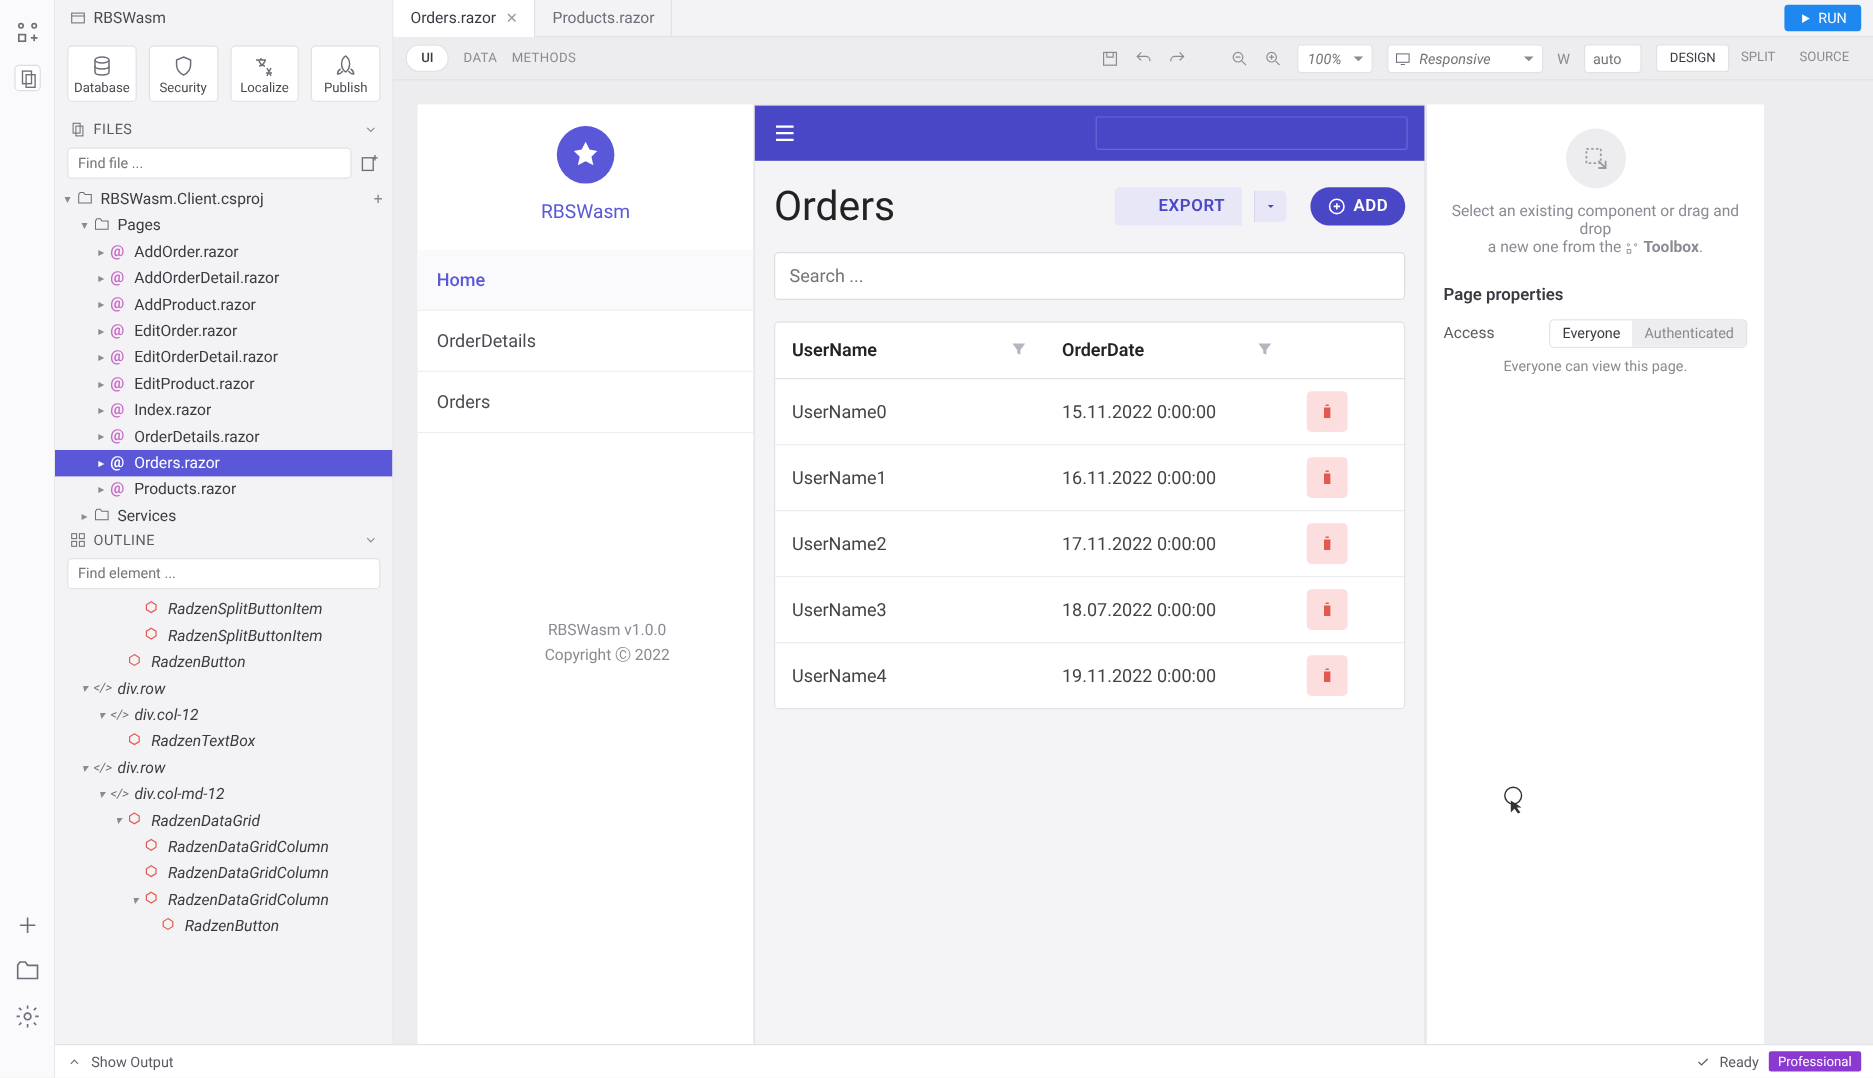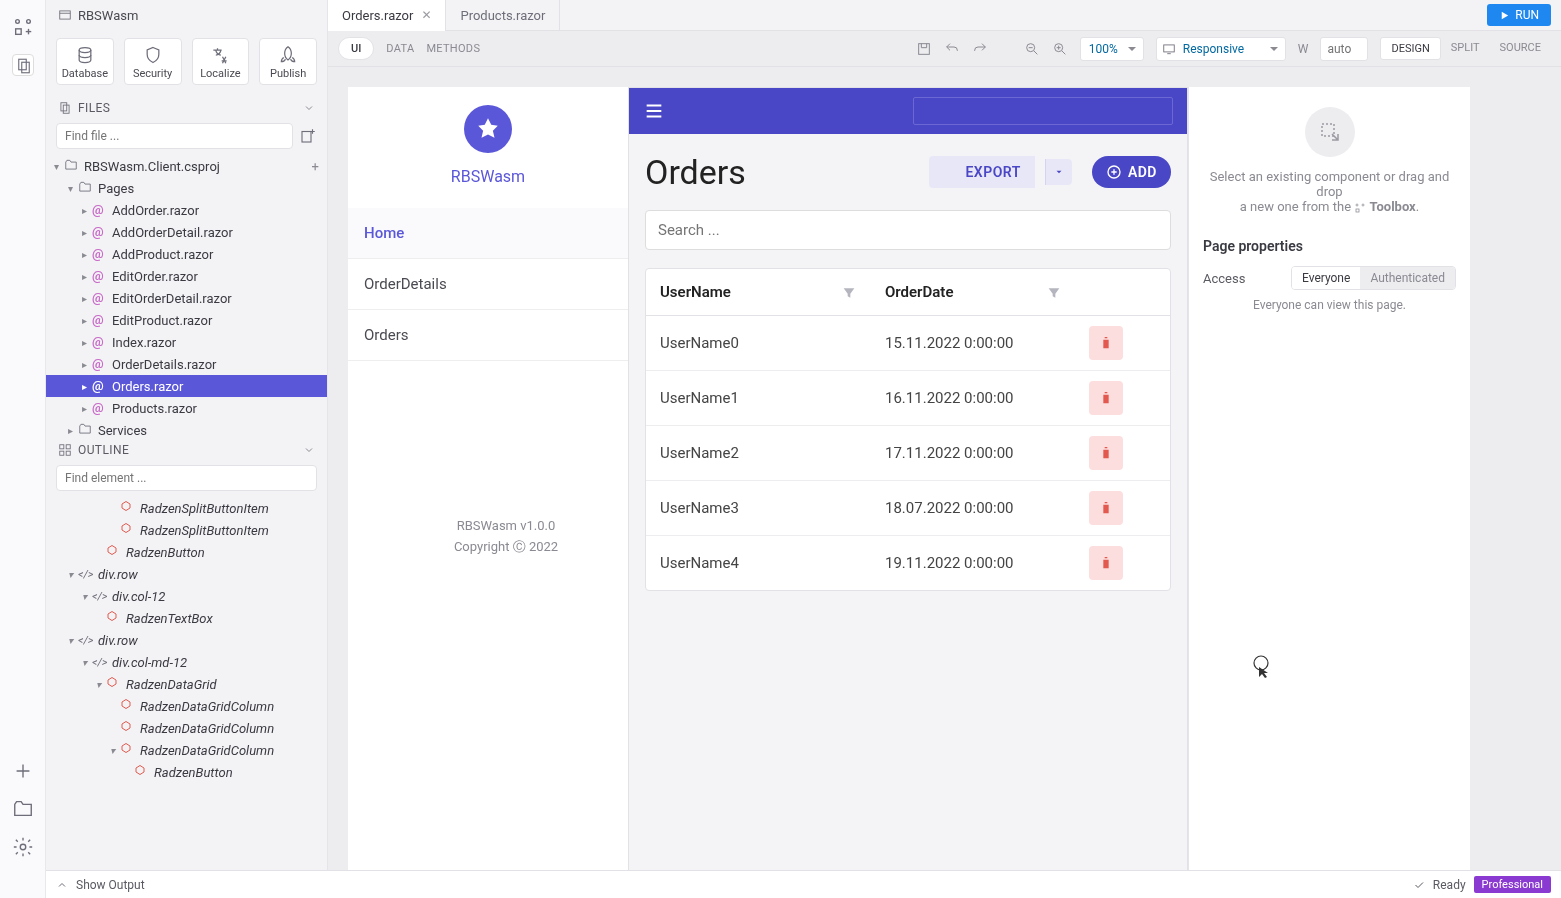--- a/index.html
+++ b/index.html
@@ -37,21 +37,21 @@
 .tab.active { background: #fff; color: #3a3a42; }
 .tab .x { font-size: 12px; color: #9a9aa2; }
 .run-btn { margin-left: auto; margin-right: 10px; background: #1e88f0; color: #fff; border: none; border-radius: 3px; padding: 4px 12px; font-size: 12px; display: flex; align-items: center; gap: 5px; cursor: pointer; }
 .toolbar2 { display: flex; align-items: center; height: 36px; padding: 0 10px; gap: 12px; background: #ededef; border-bottom: 1px solid #e2e2e6; }
 .seg { display: flex; background: #fff; border: 1px solid #e2e2e6; border-radius: 14px; overflow: hidden; font-size: 11px; }
 .seg .opt { padding: 4px 12px; color: #7a7a82; cursor: pointer; }
 .seg .opt.on { background: #fff; color: #3a3a42; font-weight: 500; }
 .tb-link { font-size: 11px; color: #8a8a92; cursor: pointer; letter-spacing: 0.3px; }
 .tb-spacer { flex: 1; }
 .tb-icon { width: 16px; height: 16px; color: #8a8a92; cursor: pointer; }
-.zoom-sel, .resp-sel { border: 1px solid #e2e2e6; border-radius: 3px; padding: 4px 24px 4px 8px; font-size: 12px; background: #fff; color: #0369a1; appearance: none; position: relative; }
+.zoom-sel, .resp-sel { border: 1px solid #e2e2e6; border-radius: 3px; padding: 4px 24px 4px 8px; font-size: 12px; background: #fff; color: #737373; appearance: none; position: relative; font-style: italic; }
 .sel-wrap { position: relative; }
 .sel-wrap::after { content: ""; position: absolute; right: 8px; top: 50%; margin-top: -2px; border-left: 4px solid transparent; border-right: 4px solid transparent; border-top: 4px solid #8a8a92; pointer-events: none; }
 .w-input { border: 1px solid #e2e2e6; border-radius: 3px; padding: 4px 6px; font-size: 12px; width: 48px; }
 .mode-tabs { margin-left: auto; display: flex; font-size: 11px; color: #8a8a92; gap: 0; }
 .mode-tabs .mt { padding: 4px 10px; cursor: pointer; }
 .mode-tabs .mt.on { background: #fff; border: 1px solid #e2e2e6; border-radius: 3px; color: #3a3a42; }
 .canvas { flex: 1; display: flex; padding: 20px; gap: 0; overflow: hidden; }
 .preview-wrap { width: 840px; display: flex; }
 .app-side { width: 280px; background: #fff; display: flex; flex-direction: column; align-items: center; padding-top: 18px; }
 .app-logo { width: 48px; height: 48px; border-radius: 50%; background: #5b57d9; display: flex; align-items: center; justify-content: center; color: #fff; font-size: 24px; }
@@ -66,21 +66,21 @@
 .app-bar .search-slot { margin-left: auto; width: 260px; height: 28px; border: 1px solid #6b68d4; border-radius: 2px; }
 .page-head { display: flex; align-items: center; padding: 18px 16px 10px; gap: 10px; }
 .page-title { font-size: 34px; font-weight: 400; color: #222; }
 .page-head .sp { flex: 1; }
 .export-btn { background: #e8e7f7; color: #4a47c7; border: none; border-radius: 4px 0 0 4px; padding: 8px 14px; font-size: 14px; font-weight: 600; display: flex; align-items: center; gap: 6px; cursor: pointer; letter-spacing: 0.5px; }
 .export-drop { background: #e8e7f7; color: #4a47c7; border: none; border-left: 1px solid #d5d3ef; border-radius: 0 4px 4px 0; padding: 8px 8px; cursor: pointer; }
 .add-btn { background: #4a47c7; color: #fff; border: none; border-radius: 16px; padding: 8px 14px; font-size: 14px; font-weight: 600; display: flex; align-items: center; gap: 6px; cursor: pointer; margin-left: 10px; letter-spacing: 0.5px; }
 .search-inp { margin: 8px 16px; border: 1px solid #ddd; border-radius: 4px; padding: 10px 12px; font-size: 15px; background: #fff; }
 .grid { margin: 10px 16px; background: #fff; border: 1px solid #e2e2e6; border-radius: 4px; }
 .grid-head { display: flex; border-bottom: 1px solid #e2e2e6; }
-.grid-head .col { padding: 14px 14px; font-size: 15px; font-weight: 600; color: #222; display: flex; align-items: flex-end; }
+.grid-head .col { padding: 14px 14px; font-size: 15px; font-weight: 600; color: #222; display: flex; align-items: flex-start; }
 .grid-head .col .fil { margin-left: auto; color: #b5b5bf; width: 16px; height: 16px; cursor: pointer; }
 .grid-row { display: flex; border-bottom: 1px solid #edecef; align-items: center; }
 .grid-row:last-child { border-bottom: none; }
 .grid-row .cell { padding: 15px 14px; font-size: 15px; color: #444; }
 .col-user { width: 225px; }
 .col-date { width: 205px; }
 .col-act { width: 60px; display: flex; justify-content: center; padding: 10px 0; }
 .del-btn { width: 34px; height: 34px; background: #fbdedd; border: none; border-radius: 4px; display: flex; align-items: center; justify-content: center; color: #e25a4f; cursor: pointer; }
 .props { width: 282px; background: #ffffff; border-left: 1px solid #e5e5e9; padding: 20px 14px; display: flex; flex-direction: column; }
 .props .empty { display: flex; flex-direction: column; align-items: center; color: #8a8a92; font-size: 13px; text-align: center; margin-bottom: 24px; }

